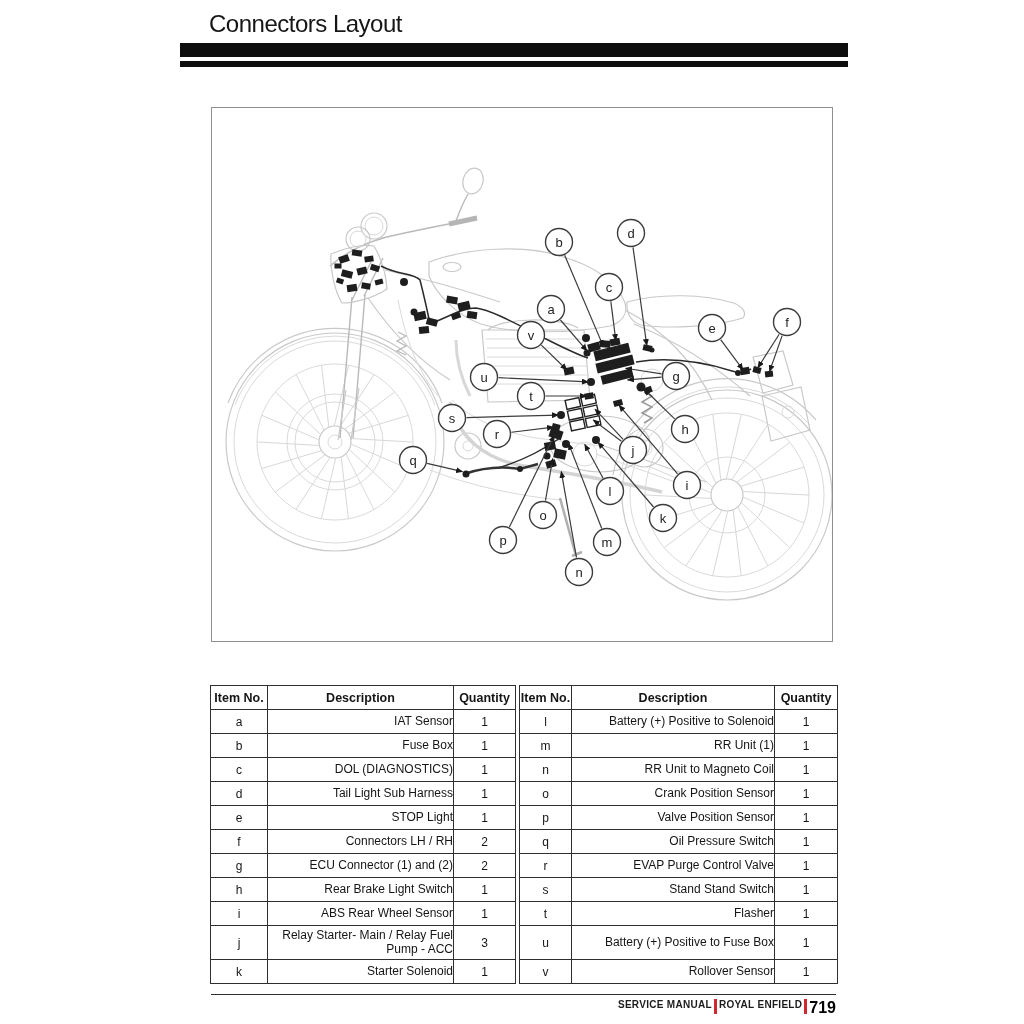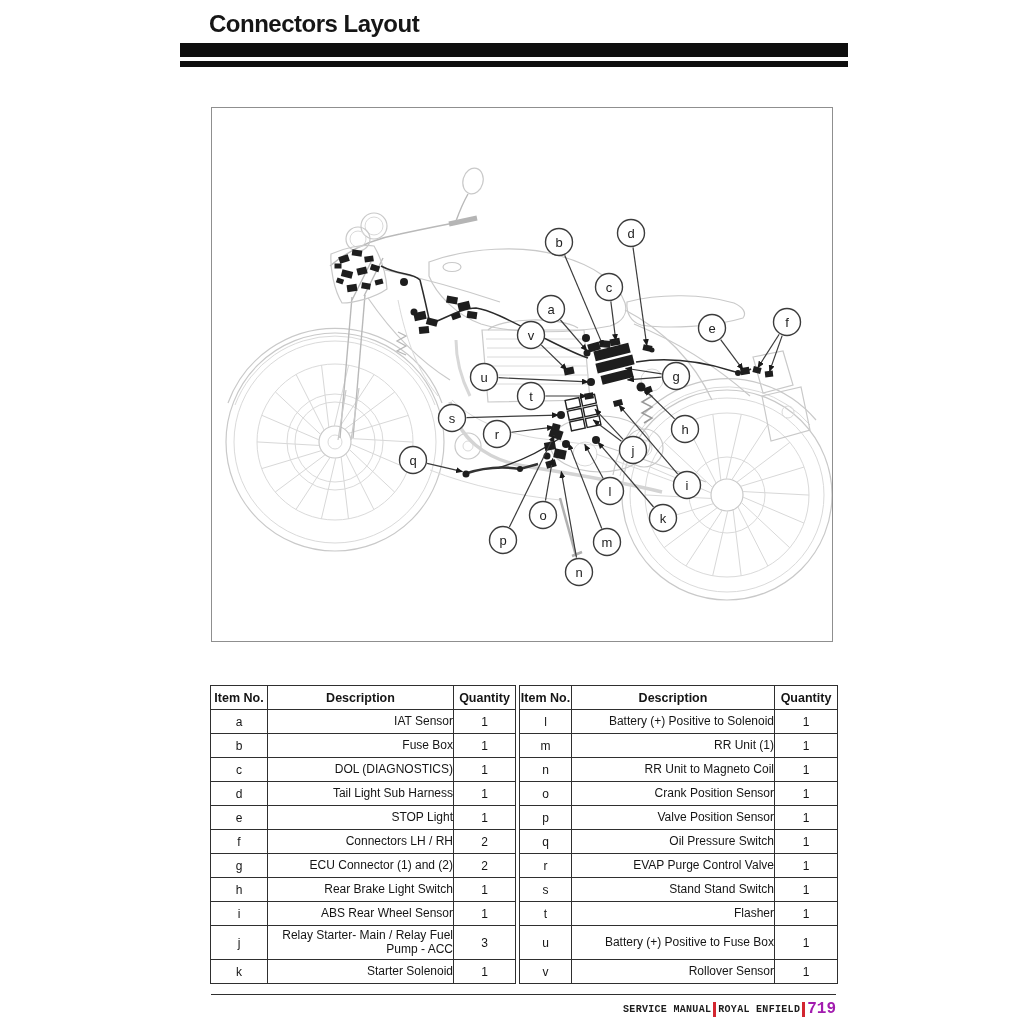--- a/index.html
+++ b/index.html
@@ -2,21 +2,21 @@
 <html><head>
 <meta charset="utf-8">
 <style>
   html,body{margin:0;padding:0;}
   body{
     width:1024px;height:1024px;position:relative;background:#ffffff;
     font-family:"Liberation Sans", sans-serif;color:#111;overflow:hidden;
   }
   .abs{position:absolute;}
   #page-title{
-    left:209px;top:10px;font-size:24px;font-weight:bold;letter-spacing:-0.5px;color:#161616;
+    left:209px;top:10px;font-size:24px;font-weight:normal;letter-spacing:-0.5px;color:#161616;
     margin:0;white-space:nowrap;
   }
   .rule-bar{left:180px;width:668px;background:#0e0e0e;}
   #bar-thick{top:43px;height:14px;}
   #bar-thin{top:61px;height:6px;}
   #diagram-frame{
     left:211px;top:107px;width:620px;height:533px;border:1px solid #8f8f8f;background:#fff;
   }
   #diagram-frame svg{display:block;}
   
@@ -37,24 +37,24 @@
   table.conn th{font-weight:bold;text-align:center;height:23px;font-size:12.5px;}
   table.conn td{height:23px;}
   table.conn tr.tall td{height:33px;}
   td.c-item{text-align:center;}
   td.c-desc{text-align:right;padding:1px 4px 1px 5px;line-height:1.15;}
   td.c-qty{text-align:center;}
   #tbl-left{width:305px;}
   #tbl-right{width:318px;}
   
   #footer-rule{left:211px;top:994px;width:625px;height:1px;background:#2f2f2f;}
-  #footer-bar{top:999px;right:188px;height:20px;display:flex;align-items:center;gap:2px;font-family:Liberation Mono, monospace;}
+  #footer-bar{top:999px;right:188px;height:20px;display:flex;gap:2px;}
   .footer-label{font-size:10px;font-weight:bold;letter-spacing:0.3px;color:#1c1c1c;white-space:nowrap;}
   .footer-sep{width:3px;height:15px;}
-  #footer-page{font-size:16px;font-weight:bold;color:#a21caf;}
+  #footer-page{font-size:16px;font-weight:bold;color:#000000;}
 </style>
 </head>
 <body>
 
 <h1 class="abs" id="page-title">Connectors Layout</h1>
 <div class="abs rule-bar" id="bar-thick"></div>
 <div class="abs rule-bar" id="bar-thin"></div>
 
 <div class="abs" id="diagram-frame">
   <svg id="diagram-svg" width="620" height="533" viewBox="212 108 620 533" xmlns="http://www.w3.org/2000/svg">

